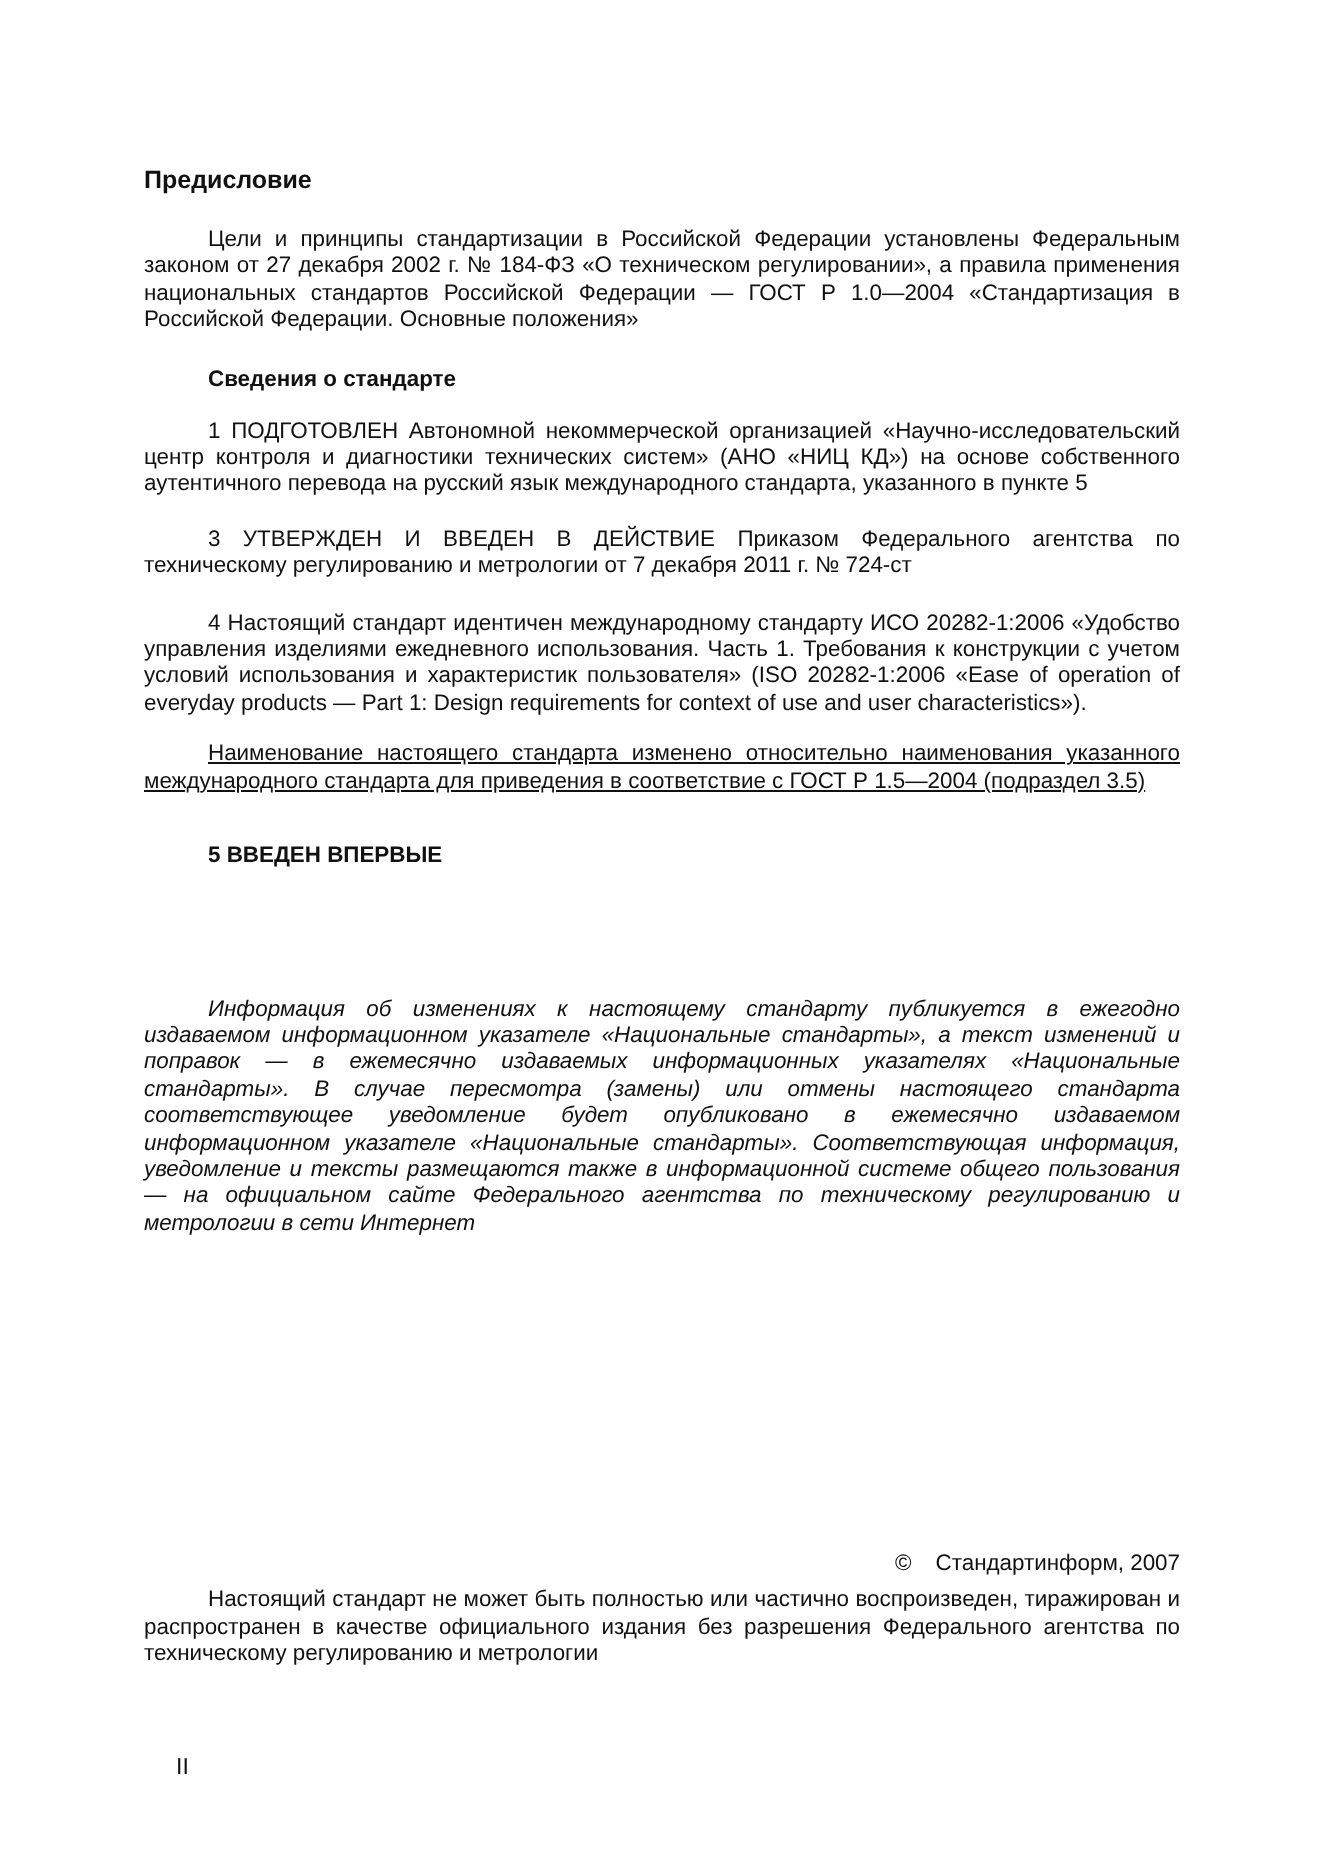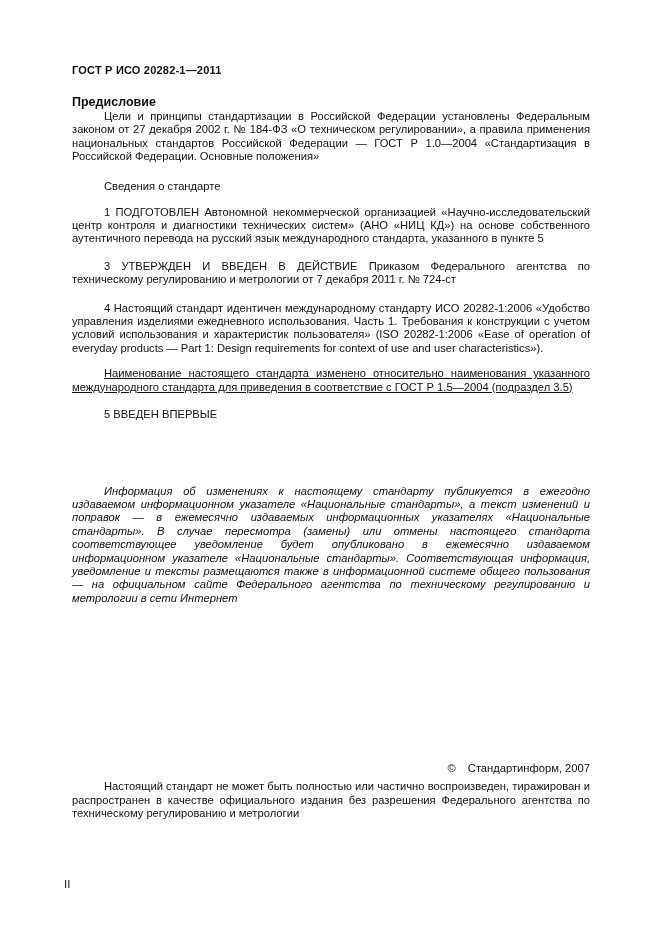--- a/index.html
+++ b/index.html
@@ -29,60 +29,59 @@
     text-align: left;
     font-size: 12.5px;
     font-weight: bold;
   }
   p.para {
     font-size: 11.2px;
     line-height: 13.4px;
     text-align: justify;
   }
   .indent { text-indent: 32px; }
-  .intro { margin-top: 1px; }
+  .intro { margin-top: 17px; }
   .section-heading {
     margin-top: 16px;
     font-size: 11.2px;
-    font-weight: normal;
+    font-weight: bold;
     text-indent: 32px;
   }
   .item-1 { margin-top: 14px; }
   .item-2 { margin-top: 15px; }
   .item-3 { margin-top: 14px; }
   .item-4 { margin-top: 15px; }
   .item-4-note { margin-top: 12px; text-decoration: underline; }
-  .item-5 { margin-top: 14px; }
+  .item-5 { margin-top: 24px; font-weight: bold; }
   .changes-note {
     margin-top: 63px;
     font-style: italic;
   }
   .copyright-row {
     margin-top: 157px;
     display: flex;
     justify-content: flex-end;
     align-items: baseline;
     gap: 12px;
     font-size: 11.2px;
     padding-right: 0px;
   }
   .footer-note { margin-top: 6px; }
   .page-number {
     position: absolute;
-    left: 64px;
+    left: 88px;
     bottom: 46px;
     font-size: 11.5px;
   }
 </style>
 </head>
 <body>
 
 <div class="page">
 
-  <div class="doc-header">ГОСТ Р ИСО 20282-1—2011</div>
 
   <div class="doc-title">Предисловие</div>
 
   <p class="para indent intro">Цели и принципы стандартизации в Российской Федерации установлены Федеральным законом от 27 декабря 2002 г. № 184-ФЗ «О техническом регулировании», а правила применения национальных стандартов Российской Федерации — ГОСТ Р 1.0—2004 «Стандартизация в Российской Федерации. Основные положения»</p>
 
   <p class="section-heading">Сведения о стандарте</p>
 
   <p class="para indent item-1">1 ПОДГОТОВЛЕН Автономной некоммерческой организацией «Научно-исследовательский центр контроля и диагностики технических систем» (АНО «НИЦ КД») на основе собственного аутентичного перевода на русский язык международного стандарта, указанного в пункте 5</p>
 
 

